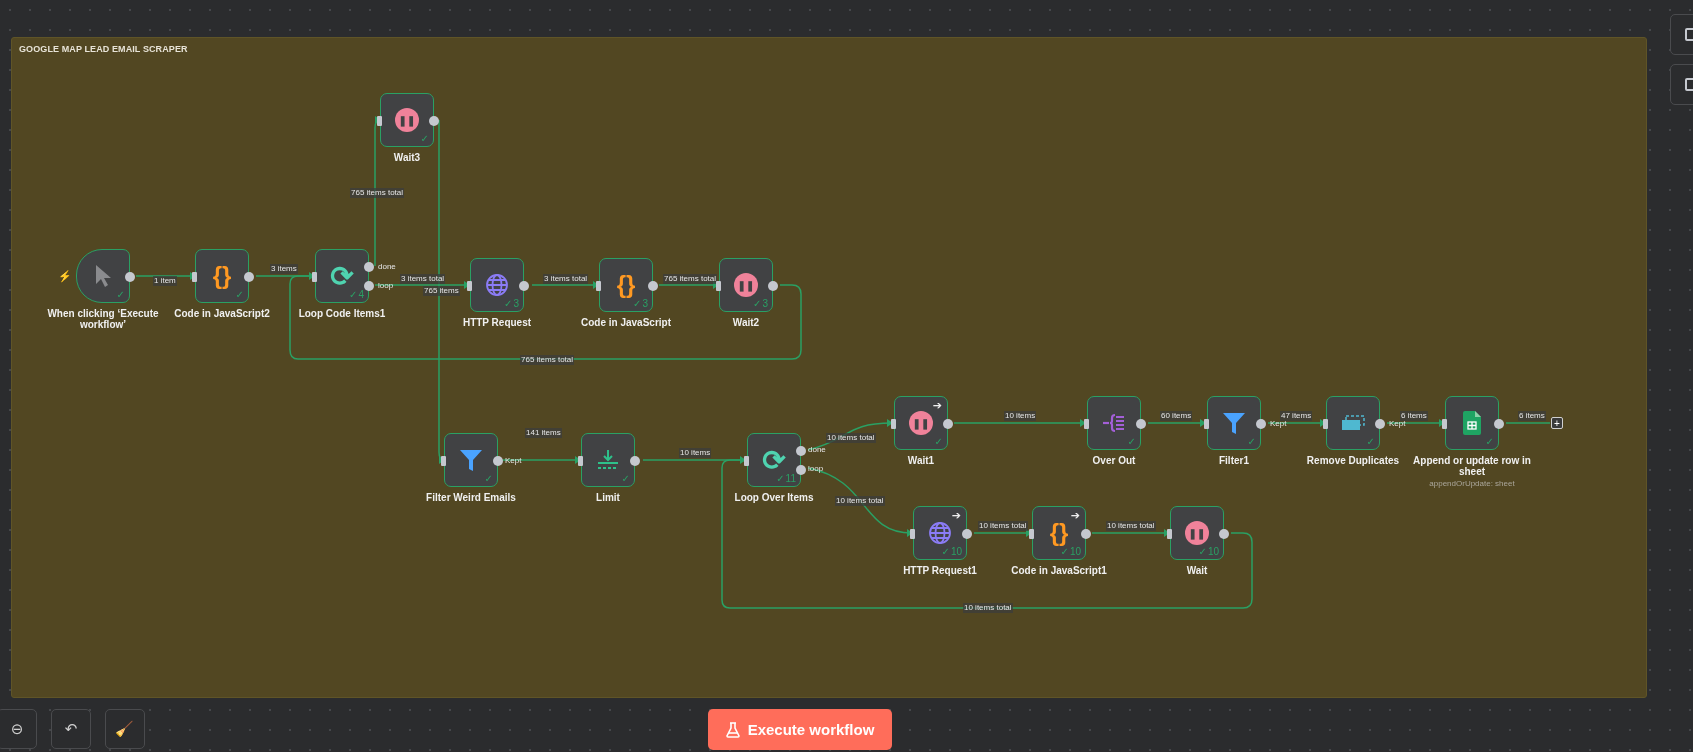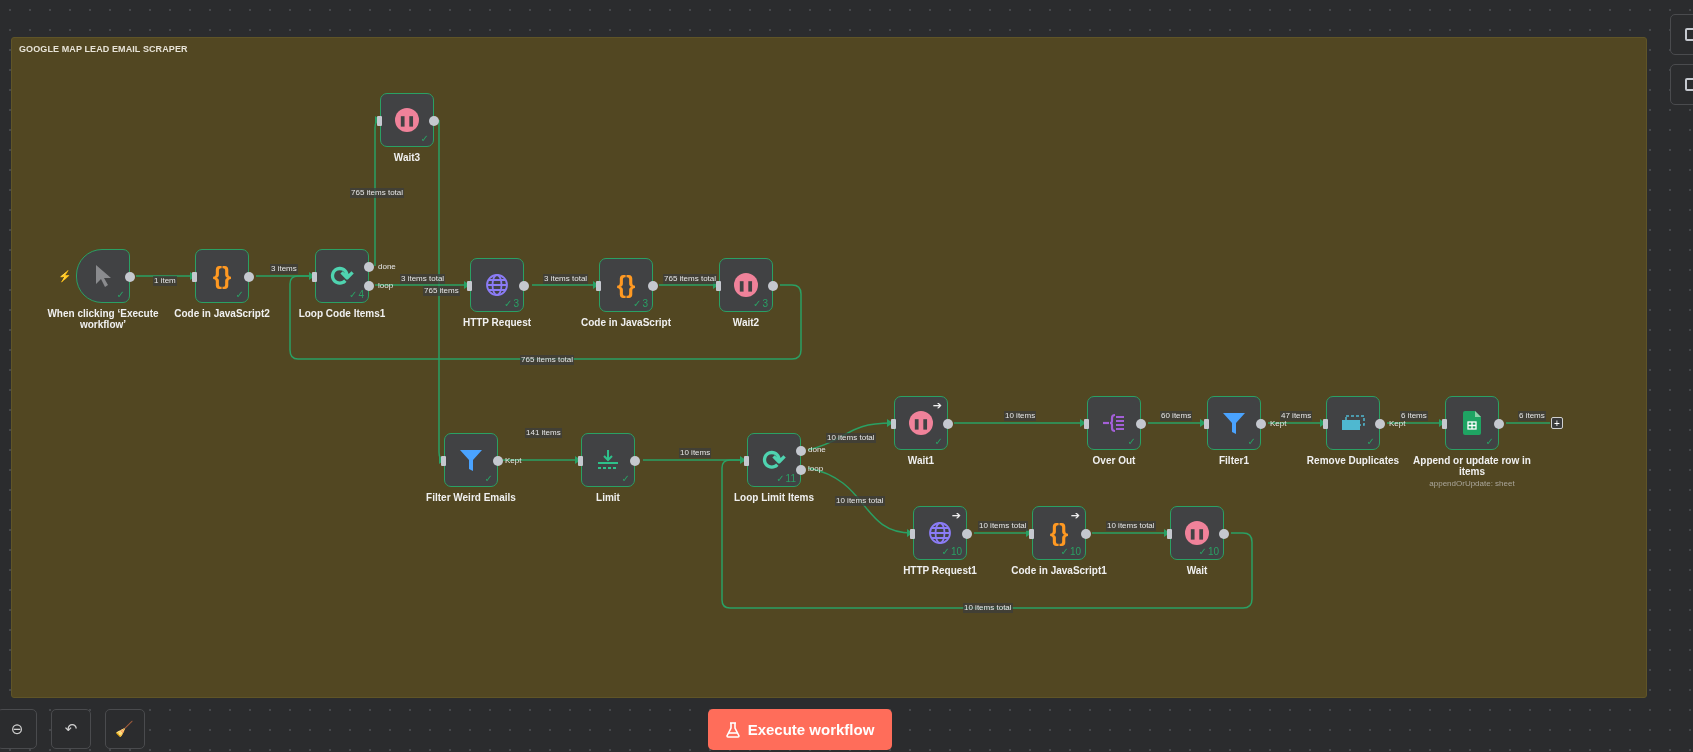--- a/index.html
+++ b/index.html
@@ -212,21 +212,21 @@
 
 <div class="node" style="left:747px;top:433px">
   <div class="in-handle"></div>
   <div class="icon">
       <span style="color:#4fd3b0;font-size:28px;font-weight:bold">⟳</span>
     </div>
   <div class="check">✓<span>11</span></div>
   <div class="out-handle" style="top:12px"></div>
   <div class="out-handle" style="top:31px"></div>
 </div>
-<div class="label" style="left:704px;top:492px">Loop Limit Items</div>
+<div class="label" style="left:704px;top:492px">Loop Over Items</div>
 
 <div class="node" style="left:894px;top:396px">
   <div class="in-handle"></div>
   <div class="arrow">➔</div>
   <div class="icon">
       <span style="width:24px;height:24px;border-radius:50%;background:#f0829a;display:flex;align-items:center;justify-content:center;color:#414244;font-size:10px;font-weight:bold">❚❚</span>
     </div>
   <div class="check">✓</div>
   <div class="out-handle"></div>
 </div>
@@ -277,21 +277,21 @@
       <svg width="18" height="24" viewBox="0 0 18 24">
         <path d="M0 2 Q0 0 2 0 H12 L18 6 V22 Q18 24 16 24 H2 Q0 24 0 22 Z" fill="#1fa463"></path>
         <path d="M12 0 V6 H18" fill="#8ed1a8"></path>
         <rect x="5" y="11" width="8" height="7" fill="none" stroke="#fff" stroke-width="1.3"></rect>
         <path d="M5 14.5 H13 M9 11 V18" stroke="#fff" stroke-width="1.3"></path>
       </svg>
     </div>
   <div class="check">✓</div>
   <div class="out-handle"></div>
 </div>
-<div class="label" style="left:1402px;top:455px">Append or update row in items</div>
+<div class="label" style="left:1402px;top:455px">Append or update row in sheet</div>
 <div class="sublabel" style="left:1402px;top:479px">appendOrUpdate: sheet</div>
 
 <div class="node" style="left:913px;top:506px">
   <div class="in-handle"></div>
   <div class="arrow">➔</div>
   <div class="icon">
       <svg width="24" height="24" viewBox="0 0 24 24" fill="none" stroke="#8b7cf6" stroke-width="1.8">
         <circle cx="12" cy="12" r="10"></circle>
         <ellipse cx="12" cy="12" rx="4.5" ry="10"></ellipse>
         <path d="M2 12h20M4 7h16M4 17h16"></path>

